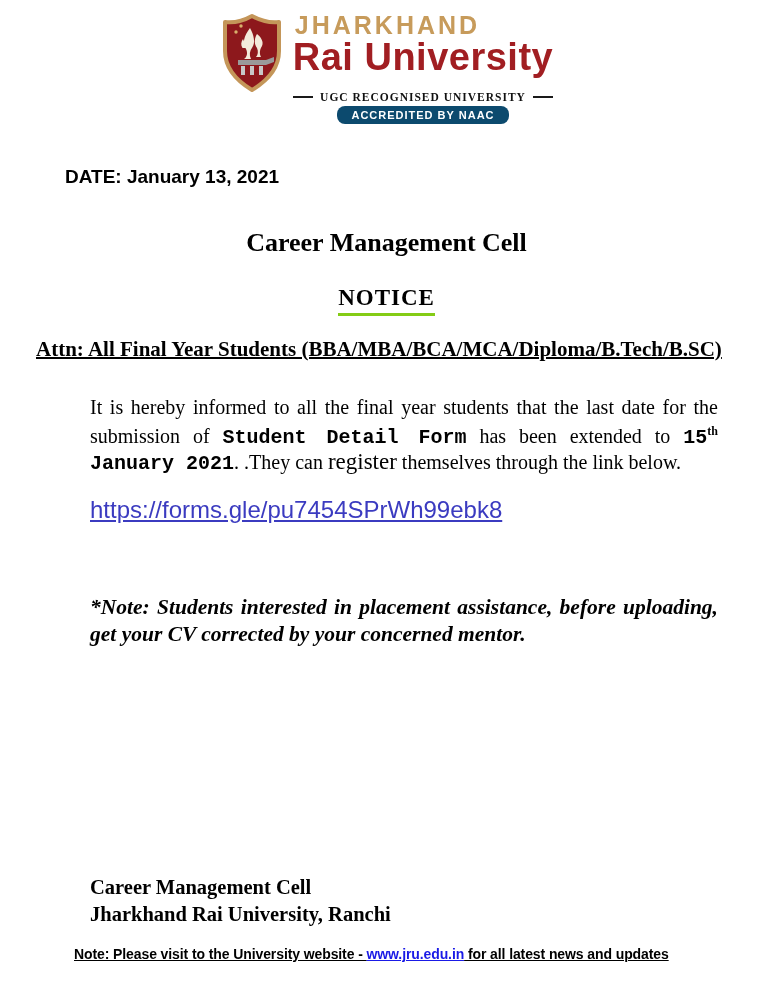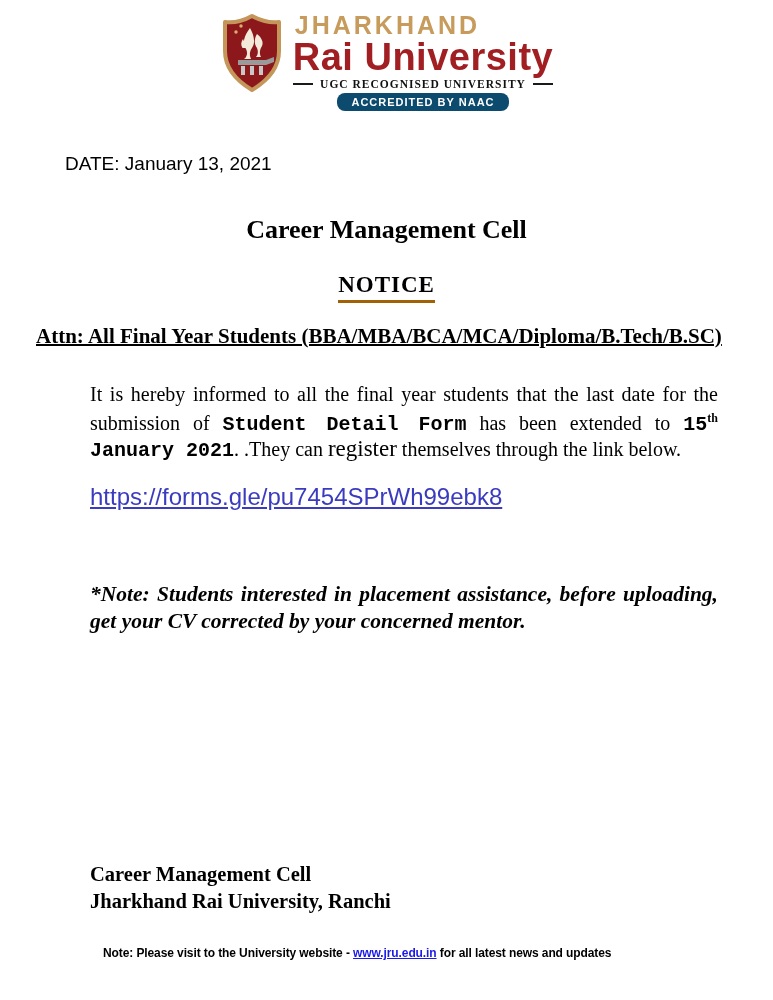--- a/index.html
+++ b/index.html
@@ -23,50 +23,50 @@
     font-family:"Liberation Sans",sans-serif;font-weight:bold;
     font-size:25px;letter-spacing:3px;color:#C79B5B;line-height:1;
     margin-left:2px;
   }
   .logo-main{
     font-family:"Liberation Sans",sans-serif;font-weight:bold;
     font-size:38px;color:#A11E22;line-height:1.05;letter-spacing:0.5px;
     align-self:flex-start;
   }
   .ugc-row{
-    display:flex;align-items:center;gap:7px;margin-top:0;width:100%;
+    display:flex;align-items:center;gap:7px;margin-top:13px;width:100%;
     font-family:"Liberation Serif",serif;
   }
   .ugc-rule{height:2px;background:#1a1a1a;flex:1 1 auto;}
   .ugc-text{
     font-weight:bold;font-size:11.5px;letter-spacing:1px;color:#111;
     white-space:nowrap;
   }
   .naac-badge{
     margin-top:3px;
     background:#0c4a6e;color:#fff;
     font-family:"Liberation Sans",sans-serif;font-weight:bold;
     font-size:11px;letter-spacing:1px;
     padding:3px 14px;border-radius:8px;
   }
   
   .meta-row{
     margin:42px 48px 0 65px;
     display:flex;justify-content:space-between;
-    font-family:"Liberation Sans",sans-serif;font-weight:normal;font-size:19px;
+    font-family:"Liberation Sans",sans-serif;font-weight:bold;font-size:19px;
   }
   
   .doc-title{
     margin-top:40px;text-align:center;
     font-weight:bold;font-size:26px;line-height:30px;
   }
   .notice-heading{margin-top:26px;text-align:center;line-height:28px;}
   .notice-heading span{
     display:inline-block;font-weight:bold;font-size:23px;letter-spacing:1px;
-    border-bottom:3px solid #a16207;padding-bottom:1px;
+    border-bottom:3px solid #84cc16;padding-bottom:1px;
   }
   .attn-heading{
     margin:20px 28px 0 36px;
     font-weight:bold;font-size:21px;line-height:26px;
     text-decoration:underline;text-decoration-thickness:2px;
   }
   
   .body-par{
     margin:33px 55px 0 90px;width:628px;
     font-size:20px;line-height:24px;text-align:justify;
@@ -82,23 +82,23 @@
   
   .note-par{
     margin:70px 55px 0 90px;width:628px;
     font-weight:bold;font-style:italic;
     font-size:21.5px;line-height:27px;text-align:justify;
   }
   
   .signature{margin:226px 0 0 90px;font-weight:bold;font-size:20.5px;line-height:27px;}
   
   .footer-note{
-    position:absolute;left:103px;top:946px;
+    position:absolute;left:74px;top:946px;
     font-family:"Liberation Sans",sans-serif;font-weight:bold;
-    font-size:12px;letter-spacing:-0.1px;white-space:nowrap;
+    font-size:14px;letter-spacing:-0.1px;white-space:nowrap;text-decoration:underline;
   }
   .footer-link{color:#1A1AE6;text-decoration:underline;font-weight:bold;}
 </style>
 </head>
 <body>
 
 <div class="page">
 
   
   <div class="logo-block">

